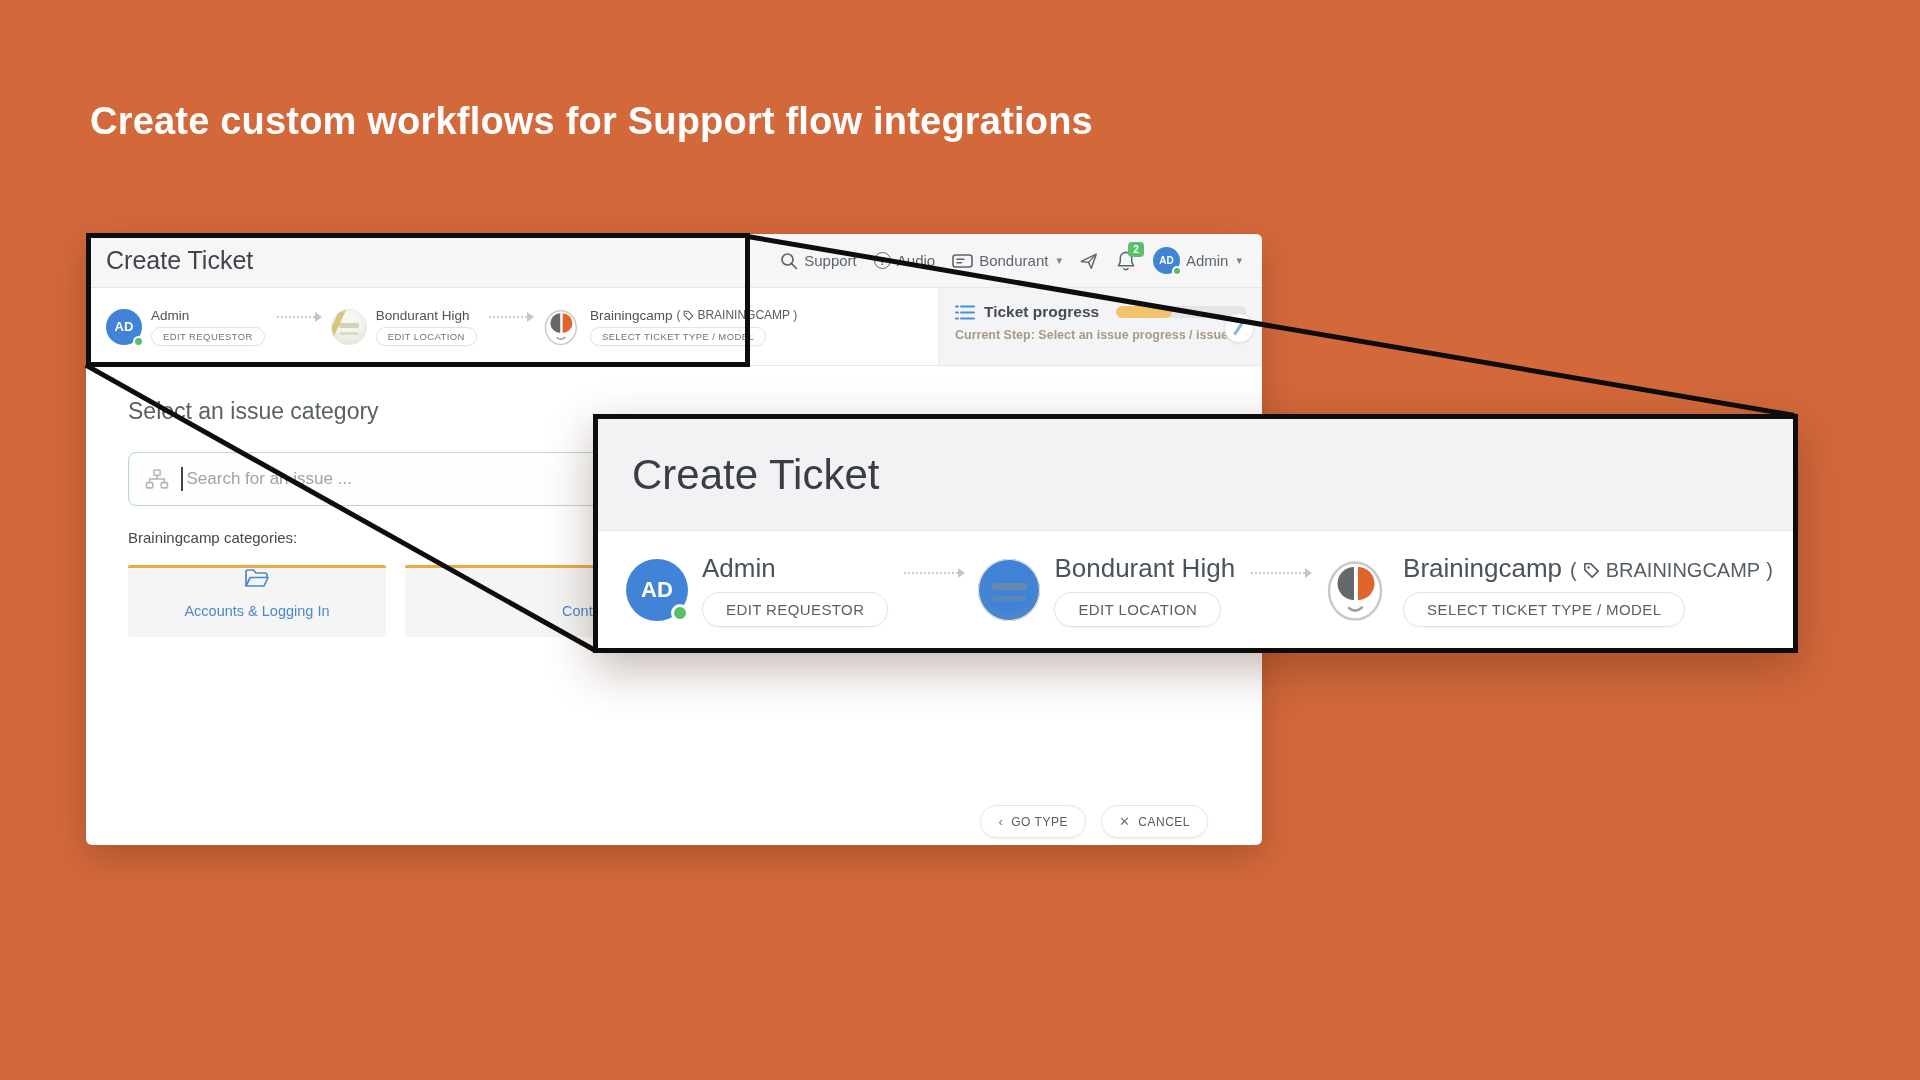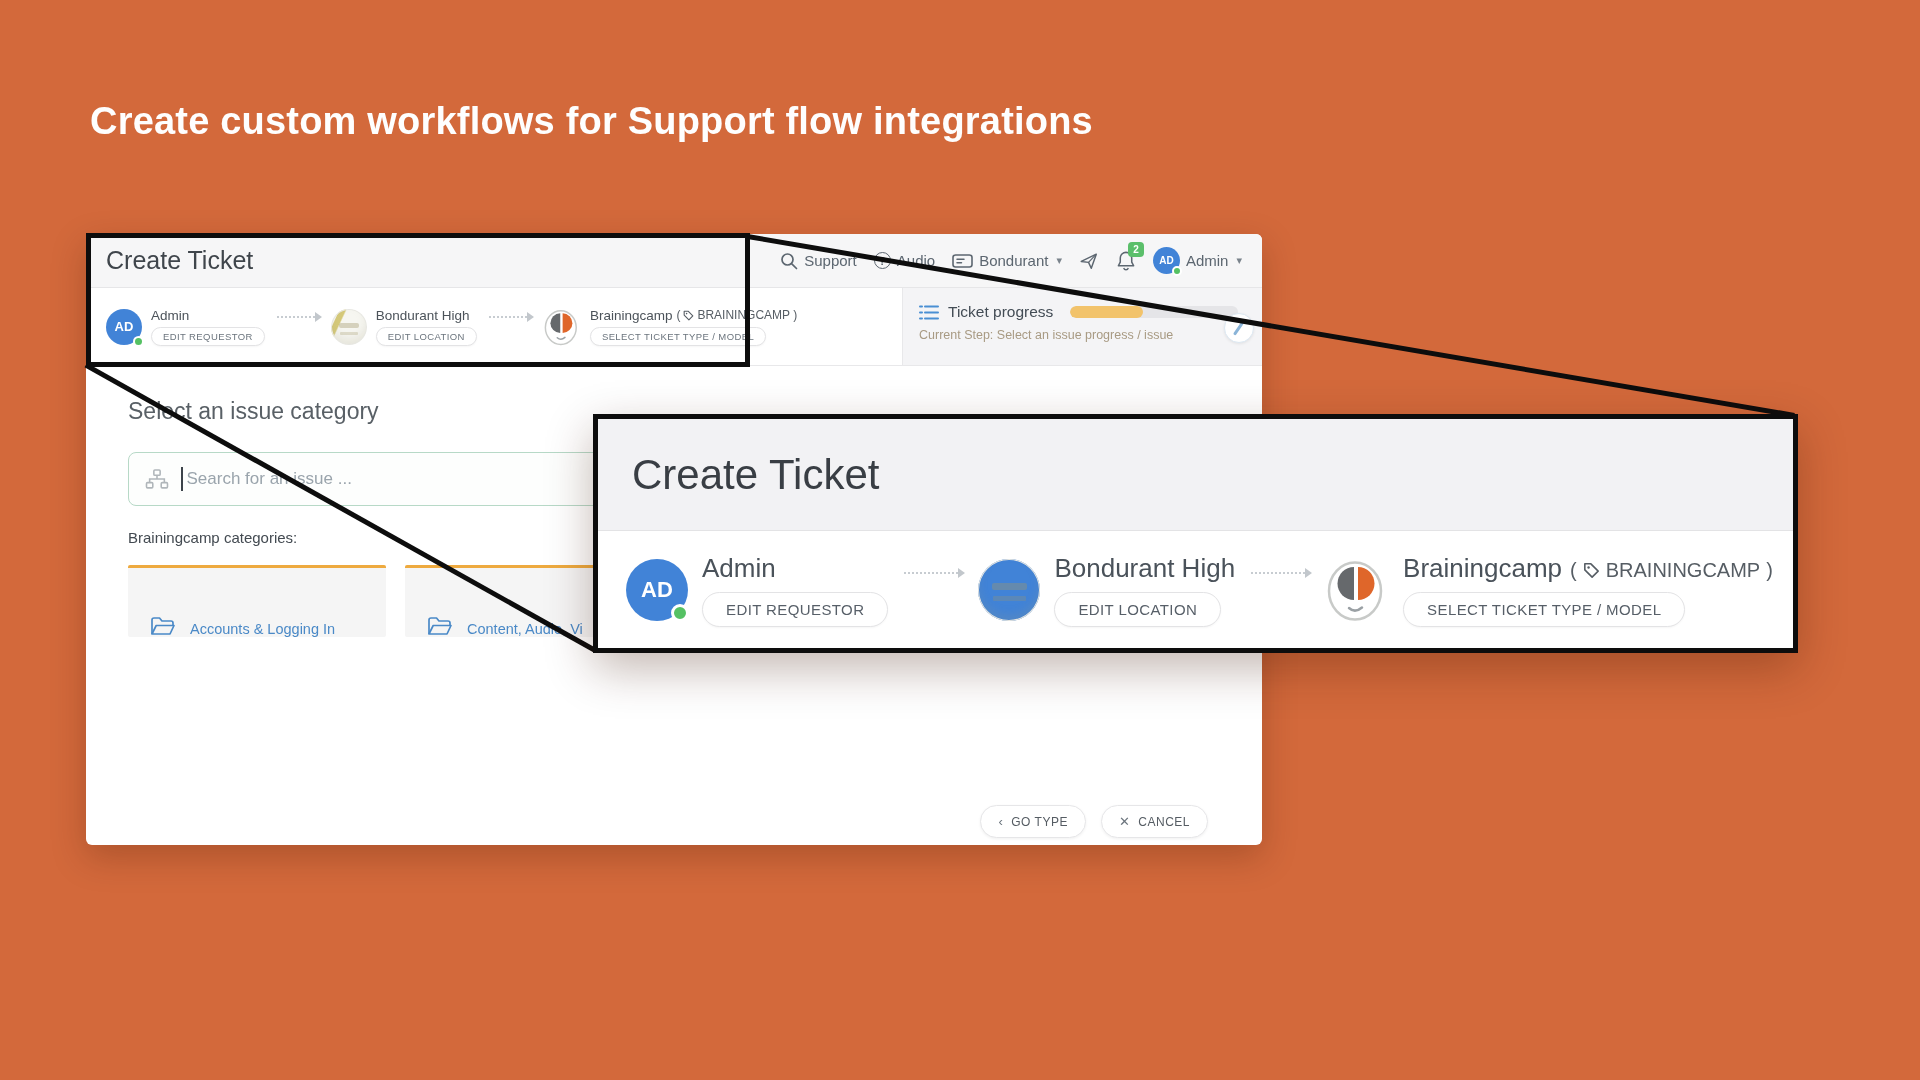--- a/index.html
+++ b/index.html
@@ -36,38 +36,38 @@
   .step-col { display:flex; flex-direction:column; gap:4px; }
   .step-name { font-size:13.5px; color:#4c535a; display:flex; align-items:center; gap:4px; white-space:nowrap; }
   .step-paren { color:#565d64; font-size:12px; display:inline-flex; align-items:center; gap:3px; }
   .pill { border:1px solid #e3e3e5; background:#fff; border-radius:12px; color:#6b747d; font-family:"Liberation Sans",sans-serif; letter-spacing:.4px; white-space:nowrap; cursor:pointer; box-shadow:0 1px 2px rgba(0,0,0,.04); }
   .pill-sm { font-size:9.5px; padding:3px 11px; align-self:flex-start; }
   .dash-arrow { width:42px; border-top:2px dotted #c7ccd1; position:relative; margin-bottom:20px; flex:none; }
   .dash-arrow::after { content:""; position:absolute; right:-3px; top:-6px; border-left:7px solid #c2c7cc; border-top:5px solid transparent; border-bottom:5px solid transparent; }
   .bc-logo { flex:none; }
 
   
-  .progress-panel { width:360px; flex:none; background:#f4f4f6; border-left:1px solid #e8e8ea; position:relative; padding:15px 16px 0 16px; overflow:hidden; }
+  .progress-panel { width:324px; flex:none; background:#f4f4f6; border-left:1px solid #e8e8ea; position:relative; padding:15px 16px 0 16px; overflow:hidden;font-weight:bold; }
   .prog-row { display:flex; align-items:center; gap:9px; }
   .prog-label { font-size:15.5px; color:#434c55; white-space:nowrap; }
   .prog-track { flex:1; max-width:168px; height:12px; background:#e5e5e8; border-radius:6px; margin-left:8px; overflow:hidden; }
   .prog-fill { height:100%; background:#f2c36b; border-radius:6px; }
   .prog-sub { margin-top:7px; font-size:12.5px; color:#a89a83; white-space:nowrap; }
   .corner-btn { position:absolute; right:8px; top:25px; width:30px; height:30px; border-radius:50%; background:#fff; border:1px solid #dce8f2; box-shadow:0 1px 3px rgba(0,0,0,.08); cursor:pointer; }
   .corner-btn i { position:absolute; left:12px; top:7px; width:2.5px; height:15px; background:#8ab4d8; transform:rotate(35deg); border-radius:2px; }
 
   
   .main-heading { position:absolute; left:42px; top:164px; font-size:23px; font-weight:400; color:#596066; }
   .searchbox { position:absolute; left:42px; top:218px; width:1098px; height:54px; border:1px solid #b7d9c7; border-radius:8px; background:#fdfefd; display:flex; align-items:center; padding:0 16px; gap:12px; }
   .searchbox input { border:none; outline:none; background:transparent; flex:1; font-size:17px; color:#3c434a; font-family:"Liberation Sans",sans-serif; }
   .searchbox input::placeholder { color:#9aa4ac; }
   .caret-bar { width:1.5px; height:24px; background:#3c434a; margin-right:-8px; }
   .cats-label { position:absolute; left:42px; top:295px; font-size:15px; color:#434a51; }
   .cards { position:absolute; left:42px; top:331px; display:flex; gap:19px; }
-  .cat-card { height:72px; background:#f5f5f5; border:none; border-top:3px solid #eeaa3f; border-radius:2px; display:flex; align-items:flex-end; gap:14px; padding:0 22px; color:#4a89c7; font-size:14.5px; font-family:"Liberation Sans",sans-serif; cursor:pointer; white-space:nowrap; overflow:hidden; }
+  .cat-card { height:72px; background:#f5f5f5; border:none; border-top:3px solid #eeaa3f; border-radius:2px; display:flex; align-items:center; gap:14px; padding:0 22px; color:#4a89c7; font-size:14.5px; font-family:"Liberation Sans",sans-serif; cursor:pointer; white-space:nowrap; overflow:hidden;flex-direction:column; }
   .cat-card.c1 { width:258px; }
   .cat-card.c2 { width:430px; justify-content:flex-start; }
   .cat-card svg { flex:none; }
 
   
   .footer-btns { position:absolute; right:54px; bottom:7px; display:flex; gap:15px; }
   .pill-btn { display:flex; align-items:center; gap:8px; border:1px solid #e6e6e8; background:#fff; border-radius:17px; padding:8px 17px; font-size:12px; letter-spacing:.5px; color:#555c63; font-family:"Liberation Sans",sans-serif; cursor:pointer; box-shadow:0 1px 3px rgba(0,0,0,.06); }
   .pill-btn .glyph { font-size:13px; color:#6b747d; }
 
   

